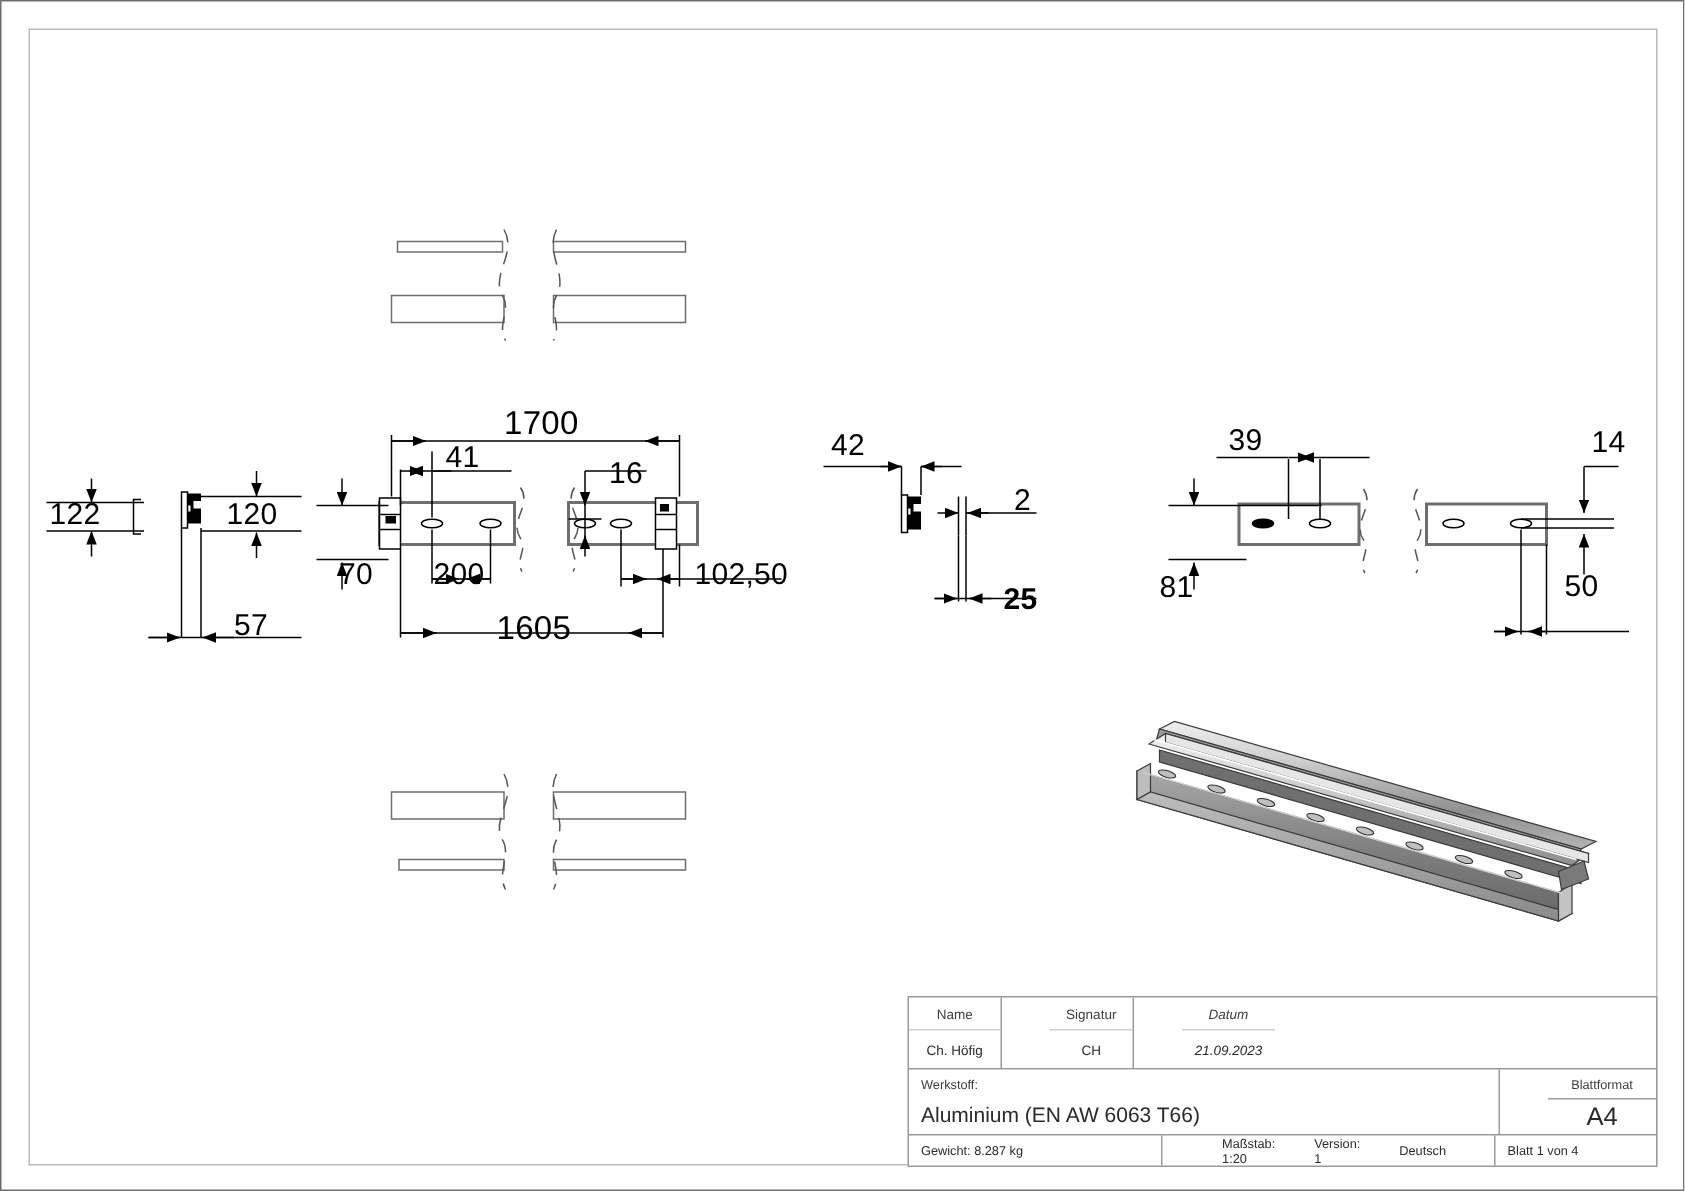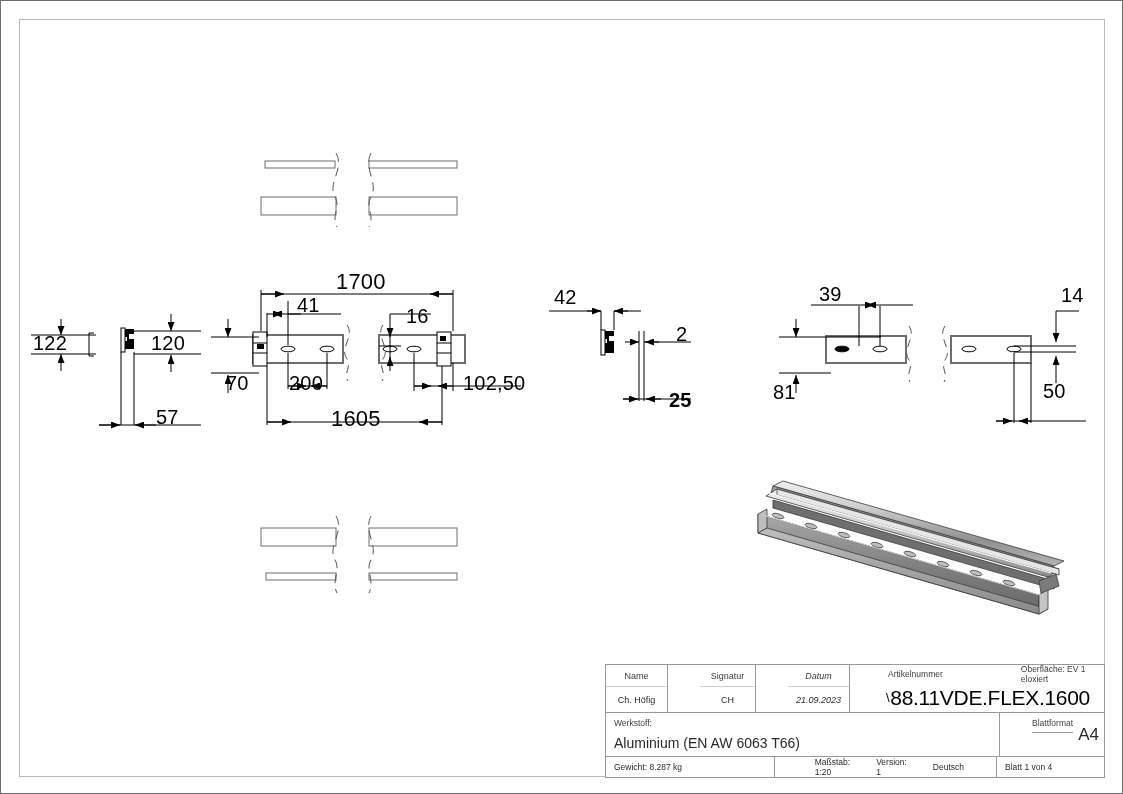--- a/index.html
+++ b/index.html
@@ -88,21 +88,21 @@
     padding-left: 4px;
     font-size: 21px;
     color:#000;
     letter-spacing: -0.3px;
   }
   .tick { font-size: 13px; vertical-align: top; margin-right: 1px;}
 
   .c-werkstoff { flex:1; padding: 5px 0 0 8px; display:block !important; }
   .c-werkstoff .w1 { font-size: 8.5px; color:#3d3d3d; margin-bottom:7px;}
   .c-werkstoff .w2 { font-size: 14px; color:#2a2a2a; }
-  .c-blattformat { width: 72px; display:flex; flex-direction:row; }
+  .c-blattformat { width: 72px; display:flex; flex-direction:column; }
   .bf-hdr { height:20px; display:flex; align-items:center; justify-content:center; font-size:8.5px; color:#3d3d3d; border-bottom:1px solid #9a9a9a;}
   .bf-val { flex:1; display:flex; align-items:center; justify-content:center; font-size:17px; color:#2a2a2a;}
 
   .c-gewicht { width: 172px; display:flex; align-items:center; padding-left:8px; font-size:8.5px; color:#2a2a2a;}
   .c-foot { flex:1; display:flex; align-items:center; font-size:8.5px; color:#2a2a2a; padding-left:8px; gap:26px;}
   .c-blatt { width: 110px; border-left:1px solid #9a9a9a; display:flex; align-items:center; padding-left:8px; font-size:8.5px; color:#2a2a2a;}
 </style>
 </head>
 <body>
 
@@ -384,30 +384,20 @@
         <div class="val-half">Ch. Höfig</div>
       </div>
       <div class="tb-cell c-sig">
         <div class="hdr-half">Signatur</div>
         <div class="val-half">CH</div>
       </div>
       <div class="tb-cell c-date">
         <div class="hdr-half">Datum</div>
         <div class="val-half">21.09.2023</div>
       </div>
-      <div class="tb-cell c-art">
-        <div class="art-top">
-          <span class="art-label">Artikelnummer</span>
-          <span class="surf-label">Oberfläche:  EV 1 eloxiert</span>
-        </div>
-        <div class="art-number">
-          <span class="tick">\</span>
-          <span>88.11VDE.FLEX.1600</span>
-        </div>
-      </div>
     </div>
 
     <div class="tb-row tb-row2">
       <div class="tb-cell c-werkstoff">
         <div class="w1">Werkstoff:</div>
         <div class="w2">Aluminium (EN AW 6063 T66)</div>
       </div>
       <div class="tb-cell c-blattformat">
         <div class="bf-hdr">Blattformat</div>
         <div class="bf-val">A4</div>

